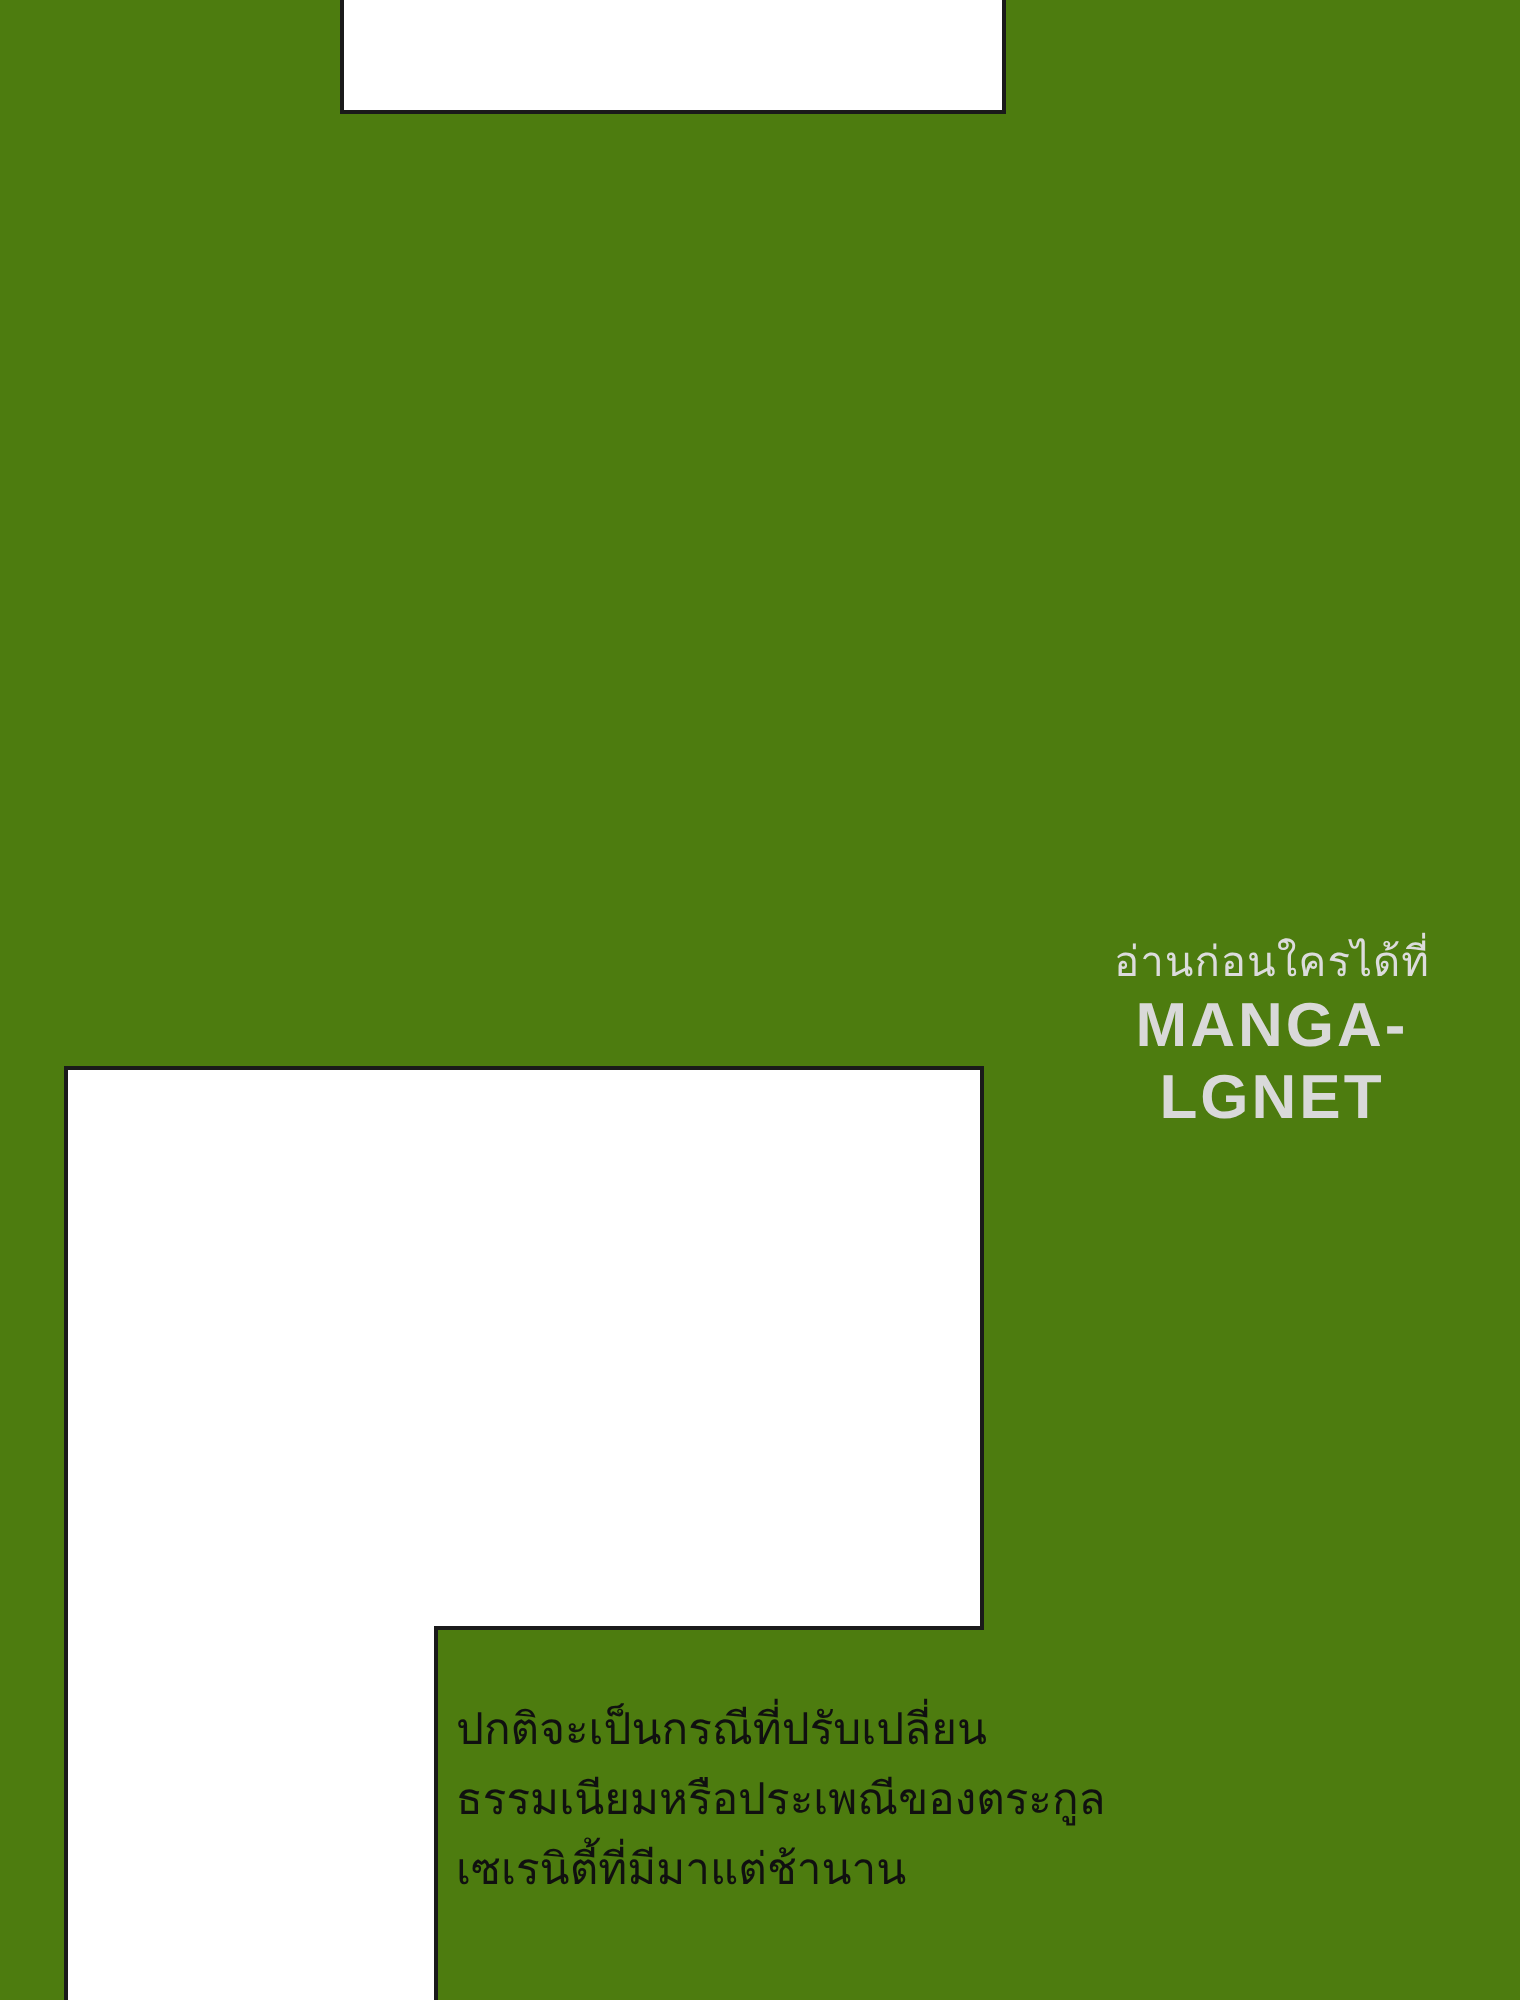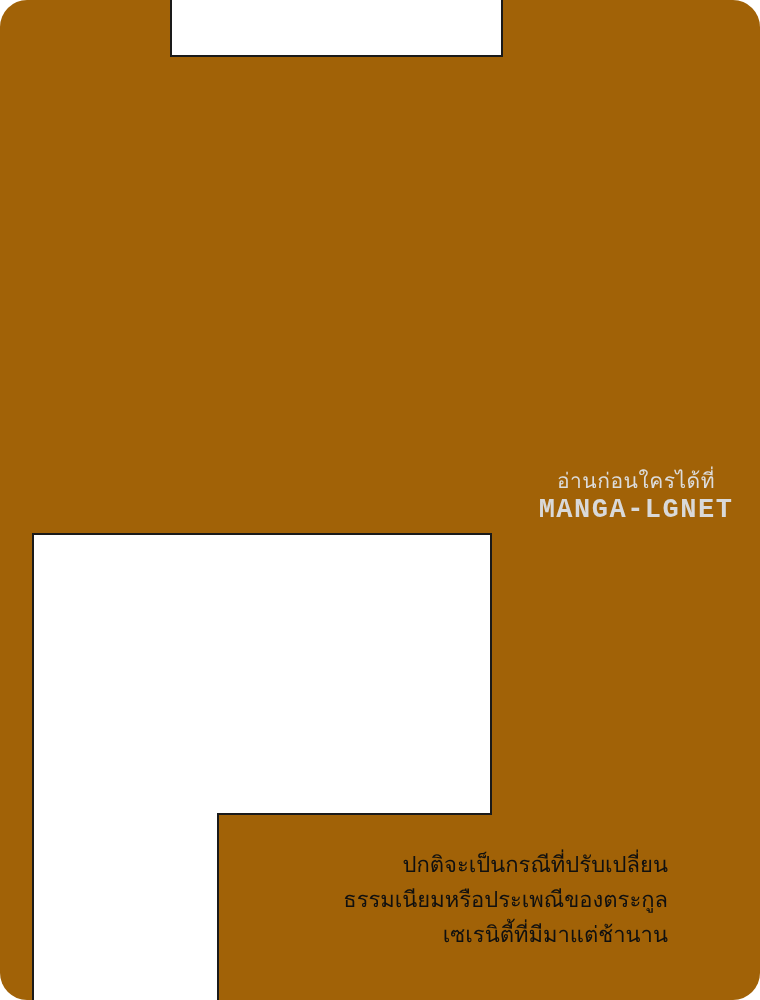--- a/index.html
+++ b/index.html
@@ -11,22 +11,21 @@
     width: 760px;
     height: 1000px;
     position: relative;
     overflow: hidden;
     font-family: "DejaVu Sans", sans-serif;
   }
 
   .page {
     position: absolute;
     inset: 0;
-    background: #a16207;
-    border-radius: 27px;
+    background: #4d7c0f;
   }
 
   
   .panel-box {
     position: absolute;
     background: #ffffff;
     border: 2px solid #1a1a1a;
     box-sizing: border-box;
   }
 
@@ -80,21 +79,21 @@
     color: #101010;
     letter-spacing: 0px;
     white-space: pre-line;
   }
 
   .caption-text {
     position: absolute;
     left: 228px;
     top: 848px;
     width: 440px;
-    text-align: right;
+    text-align: left;
     font-family: "Liberation Sans", "DejaVu Sans", sans-serif;
     font-size: 22px;
     line-height: 1.58;
     color: #101010;
     white-space: pre-line;
   }
 
   
   .watermark {
     position: absolute;
@@ -106,23 +105,23 @@
     user-select: none;
   }
   .watermark .wm-line1 {
     font-family: "DejaVu Sans", sans-serif;
     font-size: 21px;
     line-height: 1.1;
     letter-spacing: 0.5px;
     color: #dcdcdc;
   }
   .watermark .wm-line2 {
-    font-family: Liberation Mono, monospace;
+    font-family: Liberation Sans, sans-serif;
     font-weight: bold;
-    font-size: 27px;
+    font-size: 31px;
     line-height: 1.15;
     letter-spacing: 1.5px;
     color: #d9d9d9;
     margin-top: 2px;
   }
 </style>
 </head>
 <body>
 
 <div class="page">

